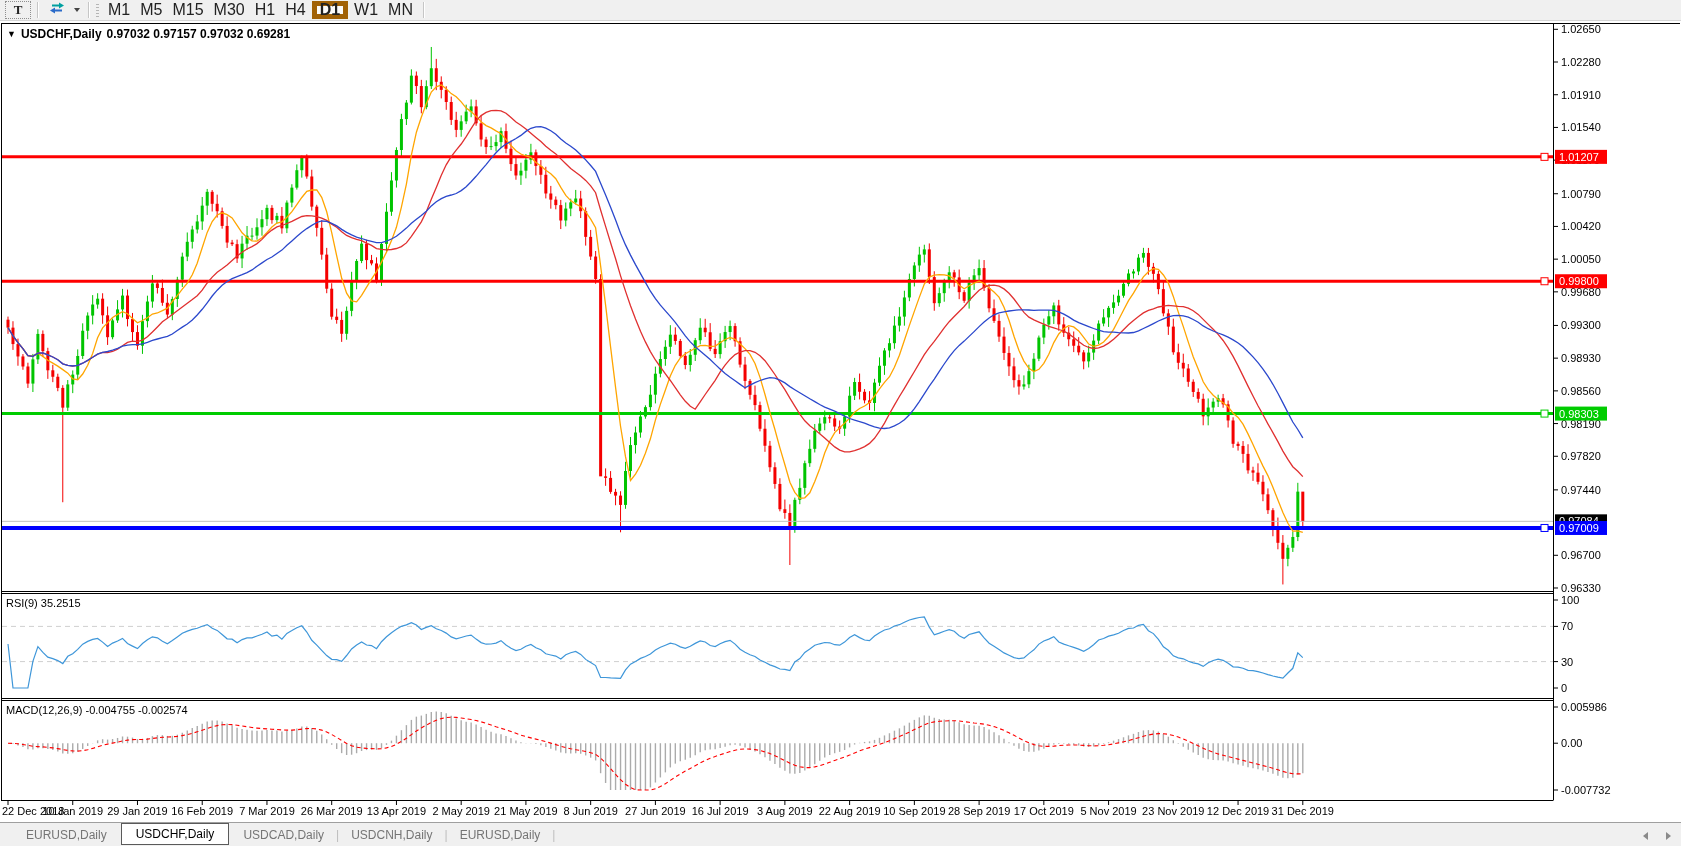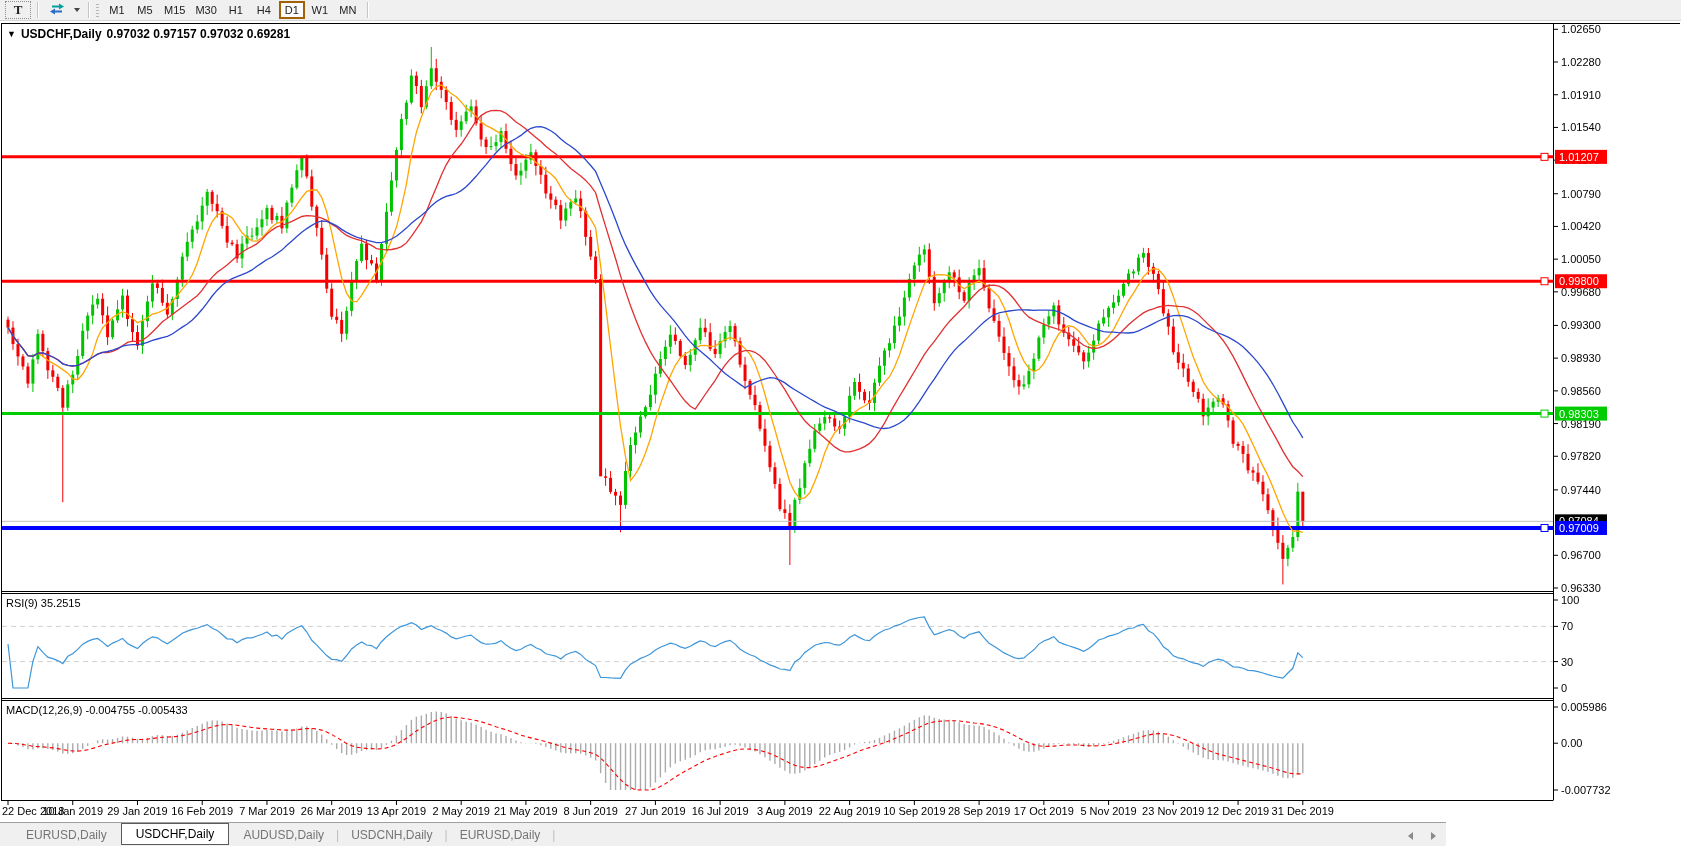--- a/index.html
+++ b/index.html
@@ -3,41 +3,41 @@
 <meta charset="utf-8">
 <style>
   html,body{margin:0;padding:0;}
   body{width:1681px;height:846px;position:relative;overflow:hidden;background:#fff;
        font-family:"Liberation Sans",sans-serif;-webkit-font-smoothing:none;}
   
   .toolbar{position:absolute;top:0;left:0;width:1681px;height:21px;background:#f0f0f0;
            border-bottom:1px solid #d4d4d4;display:flex;align-items:center;
            padding-left:4px;box-sizing:border-box;z-index:6;}
   .tbtn{height:18px;min-width:26px;display:flex;align-items:center;justify-content:center;
-        font-size:11px;color:#222;background:transparent;border:1px solid transparent;
+        font-size:16px;color:#222;background:transparent;border:1px solid transparent;
         margin:0 1px;padding:0 3px;font-family:"Liberation Sans",sans-serif;cursor:default;}
-  .tbtn.pressed{background:#fbfbfb;border:2px solid #a16207;}
+  .tbtn.pressed{background:#fbfbfb;border:5px solid #a16207;font-weight:bold;}
   .ttool{font-family:"Liberation Serif",serif;font-weight:bold;font-size:13px;
          border:1px dotted #8f8f8f;width:24px;}
   .iconbtn{min-width:20px;}
   .caretbtn{min-width:11px;padding:0;}
   .caret-down{width:0;height:0;border-left:3px solid transparent;border-right:3px solid transparent;
               border-top:4px solid #444;}
   .tsep{width:0;height:16px;border-left:1px solid #c6c6c6;border-right:1px solid #ffffff;margin:0 5px;}
   .grip{width:3px;height:13px;margin:0 4px 0 1px;
         background:repeating-linear-gradient(180deg,#b5b5b5 0 1px,transparent 1px 3px);}
   
   .chart-title{position:absolute;top:27px;left:7px;font-size:12px;font-weight:bold;color:#000;
                z-index:4;display:flex;align-items:center;gap:5px;}
   .sym-caret{font-size:9px;line-height:12px;}
   .panel-label{position:absolute;left:6px;font-size:11px;color:#000;z-index:4;}
   #rsi-label{top:597px;}
   #macd-label{top:704px;}
   
-  .tabbar{position:absolute;left:0;bottom:0;width:1446px;height:24px;background:#f0f0f0;
+  .tabbar{position:absolute;left:0;bottom:0;width:1681px;height:24px;background:#f0f0f0;
           border-top:1px solid #9f9f9f;display:flex;align-items:center;box-sizing:border-box;
           padding-left:12px;z-index:6;}
   .tab{height:20px;line-height:20px;padding:0 14px;font-size:12px;color:#757575;cursor:default;}
   .tab.active{background:#ffffff;border:1px solid #5a5a5a;color:#000;height:20px;line-height:20px;
               margin-top:-2px;}
   .tabsep{color:#bdbdbd;font-size:12px;margin:0 -2px;}
   .tab-arrows{position:absolute;right:10px;top:9px;display:flex;gap:18px;align-items:center;}
   .arr-l{width:0;height:0;border-top:4px solid transparent;border-bottom:4px solid transparent;
          border-right:5px solid #8a8a8a;}
   .arr-r{width:0;height:0;border-top:4px solid transparent;border-bottom:4px solid transparent;
@@ -79,21 +79,21 @@
   <div class="tsep"></div>
 </div>
 
 <div class="chart-title">
   <span class="sym-caret">▼</span>
   <span>USDCHF,Daily</span>
   <span>0.97032 0.97157 0.97032 0.69281</span>
 </div>
 
 <div class="panel-label" id="rsi-label">RSI(9) 35.2515</div>
-<div class="panel-label" id="macd-label">MACD(12,26,9) -0.004755 -0.005433</div>
+<div class="panel-label" id="macd-label">MACD(12,26,9) -0.004755 -0.002574</div>
 
 <svg id="chart-svg" width="1681" height="846" viewBox="0 0 1681 846">
     <line stroke="#000" x1="1" y1="23.5" x2="1680" y2="23.5"></line>
     <line stroke="#000" x1="1.5" y1="23.5" x2="1.5" y2="800.5"></line>
     <line stroke="#000" x1="1" y1="591.5" x2="1553" y2="591.5"></line>
     <line stroke="#000" x1="1" y1="593.5" x2="1553" y2="593.5"></line>
     <line stroke="#000" x1="1" y1="698.5" x2="1553" y2="698.5"></line>
     <line stroke="#000" x1="1" y1="700.5" x2="1553" y2="700.5"></line>
     <line stroke="#000" x1="1" y1="800.5" x2="1553" y2="800.5"></line>
     <line stroke="#000" x1="1553.5" y1="23.5" x2="1553.5" y2="800.5"></line>
@@ -995,21 +995,21 @@
     <line x1="1238.0600000000002" y1="800.5" x2="1238.0600000000002" y2="805" stroke="#000"></line>
     <text y="815" font-size="11" fill="#000" x="1238.0600000000002" text-anchor="middle">12 Dec 2019</text>
     <line x1="1302.8000000000002" y1="800.5" x2="1302.8000000000002" y2="805" stroke="#000"></line>
     <text y="815" font-size="11" fill="#000" x="1302.8000000000002" text-anchor="middle">31 Dec 2019</text>
   </svg>
 
 <div class="tabbar">
   <div id="tabbar-tabs" style="display:flex;align-items:center;">
       <div class="tab">EURUSD,Daily</div>
       <div class="tab active">USDCHF,Daily</div>
-      <div class="tab">AUDUSD,Daily</div>
+      <div class="tab">USDCAD,Daily</div>
       <span class="tabsep">|</span>
       <div class="tab">USDCNH,Daily</div>
       <span class="tabsep">|</span>
       <div class="tab">EURUSD,Daily</div>
       <span class="tabsep">|</span>
     </div>
   <div class="tab-arrows">
     <span class="arr-l"></span>
     <span class="arr-r"></span>
   </div>

